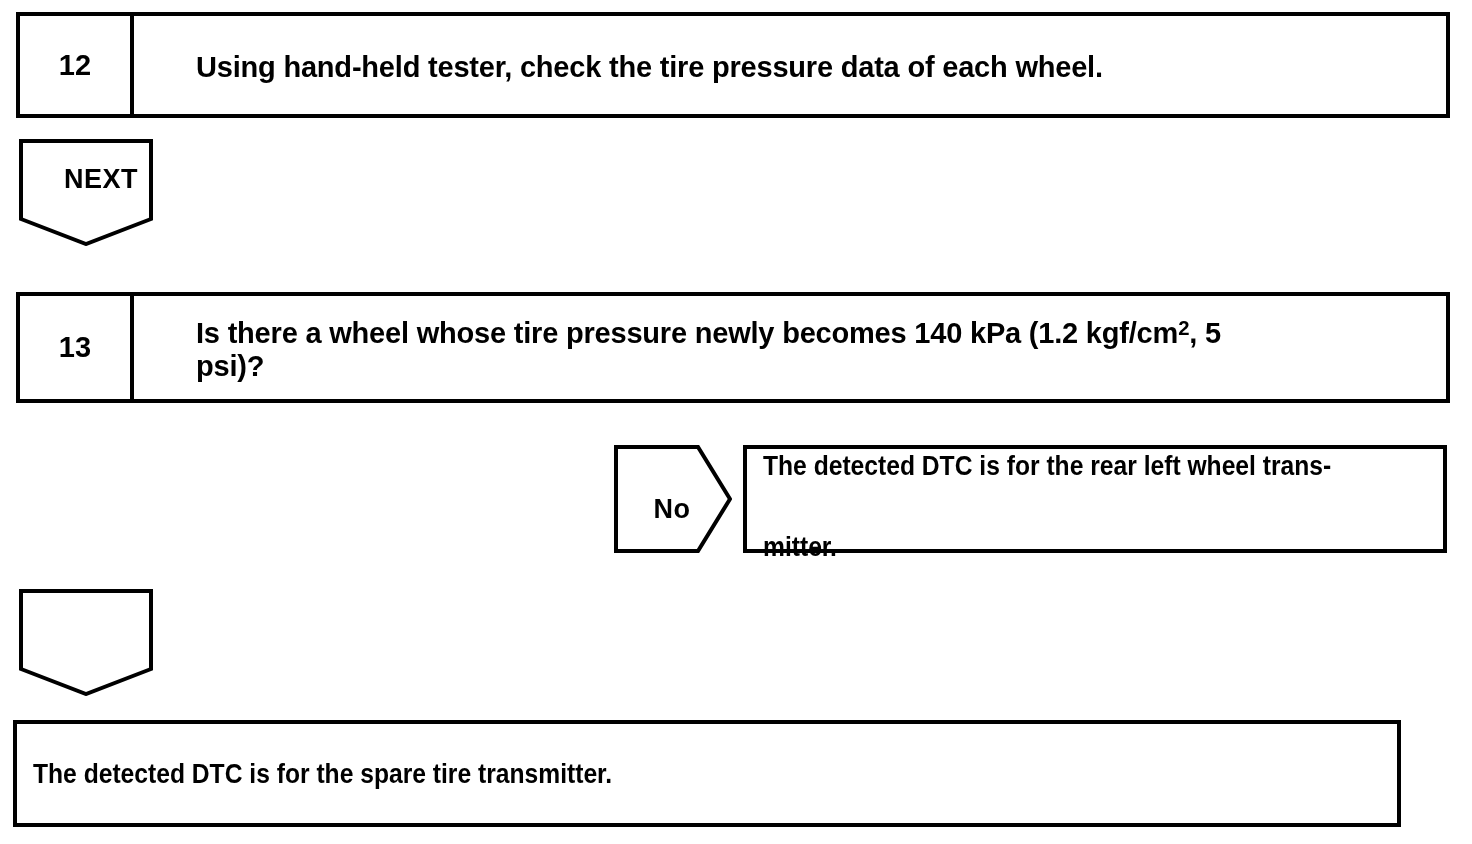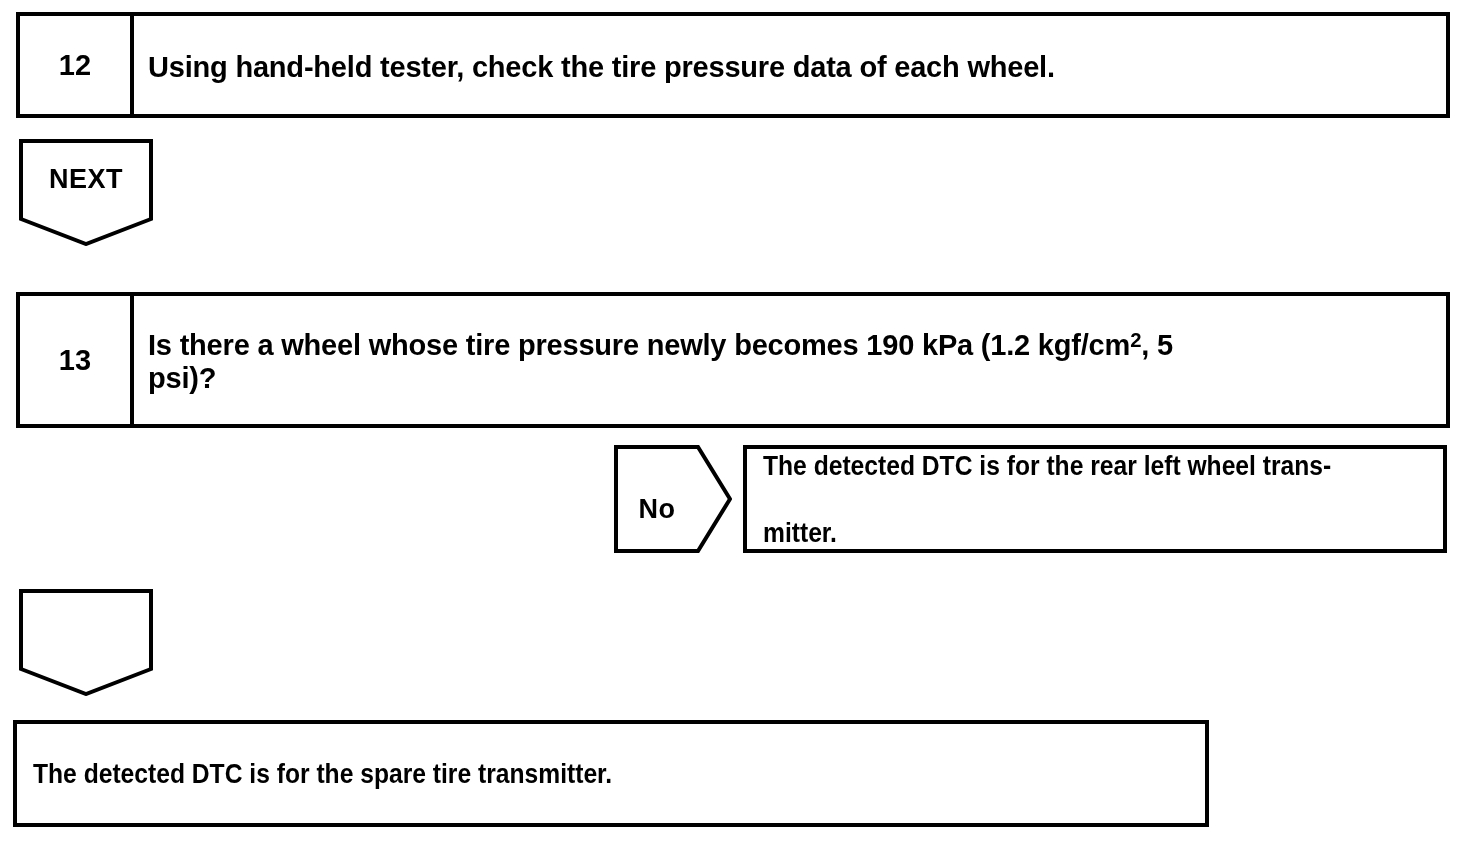--- a/index.html
+++ b/index.html
@@ -15,20 +15,21 @@
     color: #000000;
     font-family: "Liberation Sans", sans-serif;
     font-weight: bold;
     overflow: hidden;
   }
   .box {
     position: absolute;
     box-sizing: border-box;
     background: #ffffff;
     border: 4px solid #000000;
+    gap: 48px;
   }
   .step-box {
     display: flex;
     align-items: stretch;
   }
   .num-cell {
     width: 110px;
     flex: 0 0 110px;
     border-right: 4px solid #000000;
     display: flex;
@@ -74,20 +75,21 @@
     top: 0;
     display: block;
   }
   .label-area {
     position: absolute;
     display: flex;
     align-items: center;
     justify-content: center;
     font-size: 27px;
     letter-spacing: 0.5px;
+    padding-left: 15px;
   }
   .label-area-down {
     left: 0; top: 0;
     width: 134px; height: 80px;
   }
   .label-area-right {
     left: 0; top: 10px;
     width: 86px; height: 108px;
   }
 </style>
@@ -103,25 +105,25 @@
     </div>
   </div>
 
   <div class="connector" style="left:19px; top:139px; width:134px; height:107px;">
     <svg width="134" height="107" viewBox="0 0 134 107">
       <polygon points="2,2 132,2 132,80 67,105 2,80" fill="#ffffff" stroke="#000000" stroke-width="4" stroke-linejoin="miter"></polygon>
     </svg>
     <div class="label-area label-area-down">NEXT</div>
   </div>
 
-  <div class="box step-box" style="left:16px; top:292px; width:1434px; height:136px;">
+  <div class="box step-box" style="left:16px; top:292px; width:1434px; height:111px;">
     <div class="num-cell">13</div>
     <div class="step-text">
       <div>
-        <span>Is there a wheel whose tire pressure newly becomes 190 kPa (1.2 kgf/cm</span><sup>2</sup><span>, 5</span>
+        <span>Is there a wheel whose tire pressure newly becomes 140 kPa (1.2 kgf/cm</span><sup>2</sup><span>, 5</span>
       </div>
       <div>psi)?</div>
     </div>
   </div>
 
   <div class="connector" style="left:614px; top:445px; width:118px; height:108px;">
     <svg width="118" height="108" viewBox="0 0 118 108">
       <polygon points="2,2 84,2 116,54 84,106 2,106" fill="#ffffff" stroke="#000000" stroke-width="4" stroke-linejoin="miter"></polygon>
     </svg>
     <div class="label-area label-area-right">No</div>
@@ -131,17 +133,17 @@
     <span class="cond-line">The detected DTC is for the rear left wheel trans-</span>
     <span class="cond-line">mitter.</span>
   </div>
 
   <div class="connector" style="left:19px; top:589px; width:134px; height:107px;">
     <svg width="134" height="107" viewBox="0 0 134 107">
       <polygon points="2,2 132,2 132,80 67,105 2,80" fill="#ffffff" stroke="#000000" stroke-width="4" stroke-linejoin="miter"></polygon>
     </svg>
   </div>
 
-  <div class="box result-box" style="left:13px; top:720px; width:1196px; height:107px;">
+  <div class="box result-box" style="left:13px; top:720px; width:1388px; height:107px;">
     <span class="cond-line">The detected DTC is for the spare tire transmitter.</span>
   </div>
 
 </div>
 
 </body></html>

